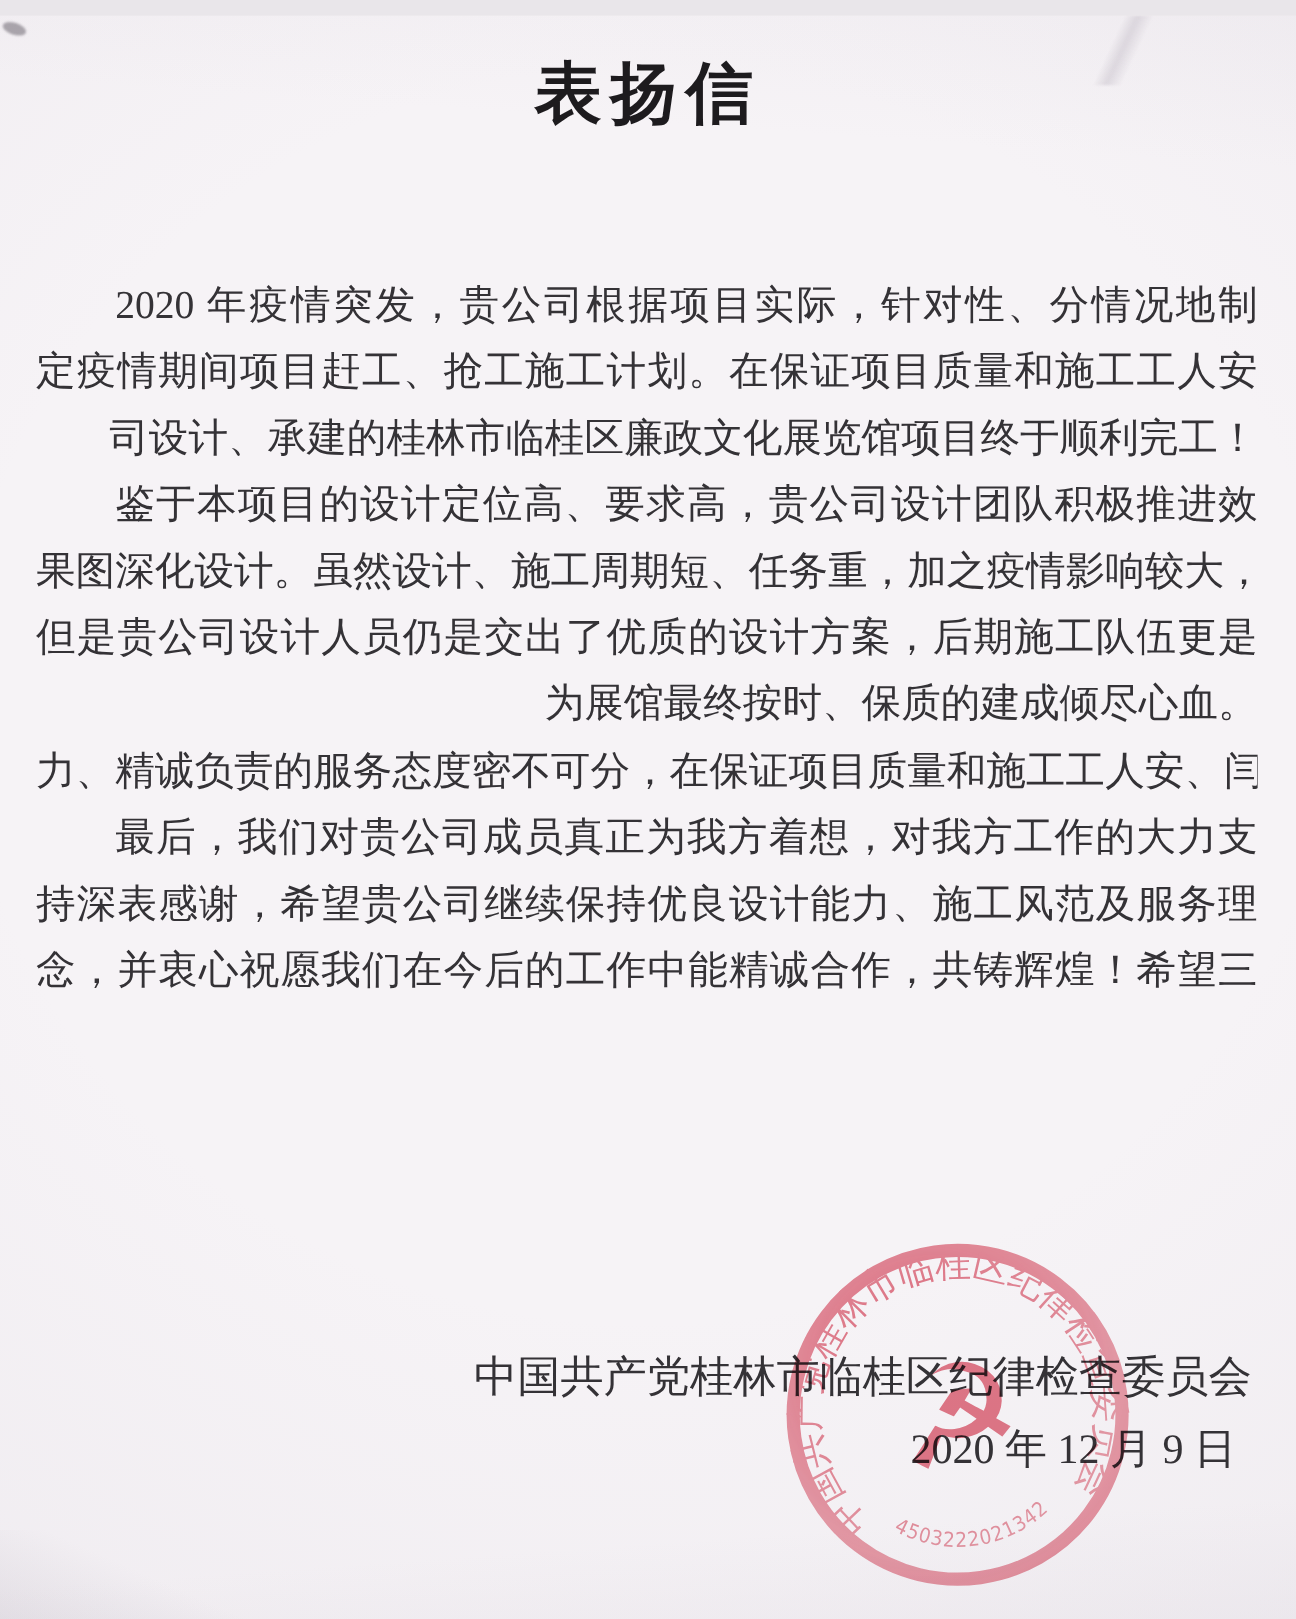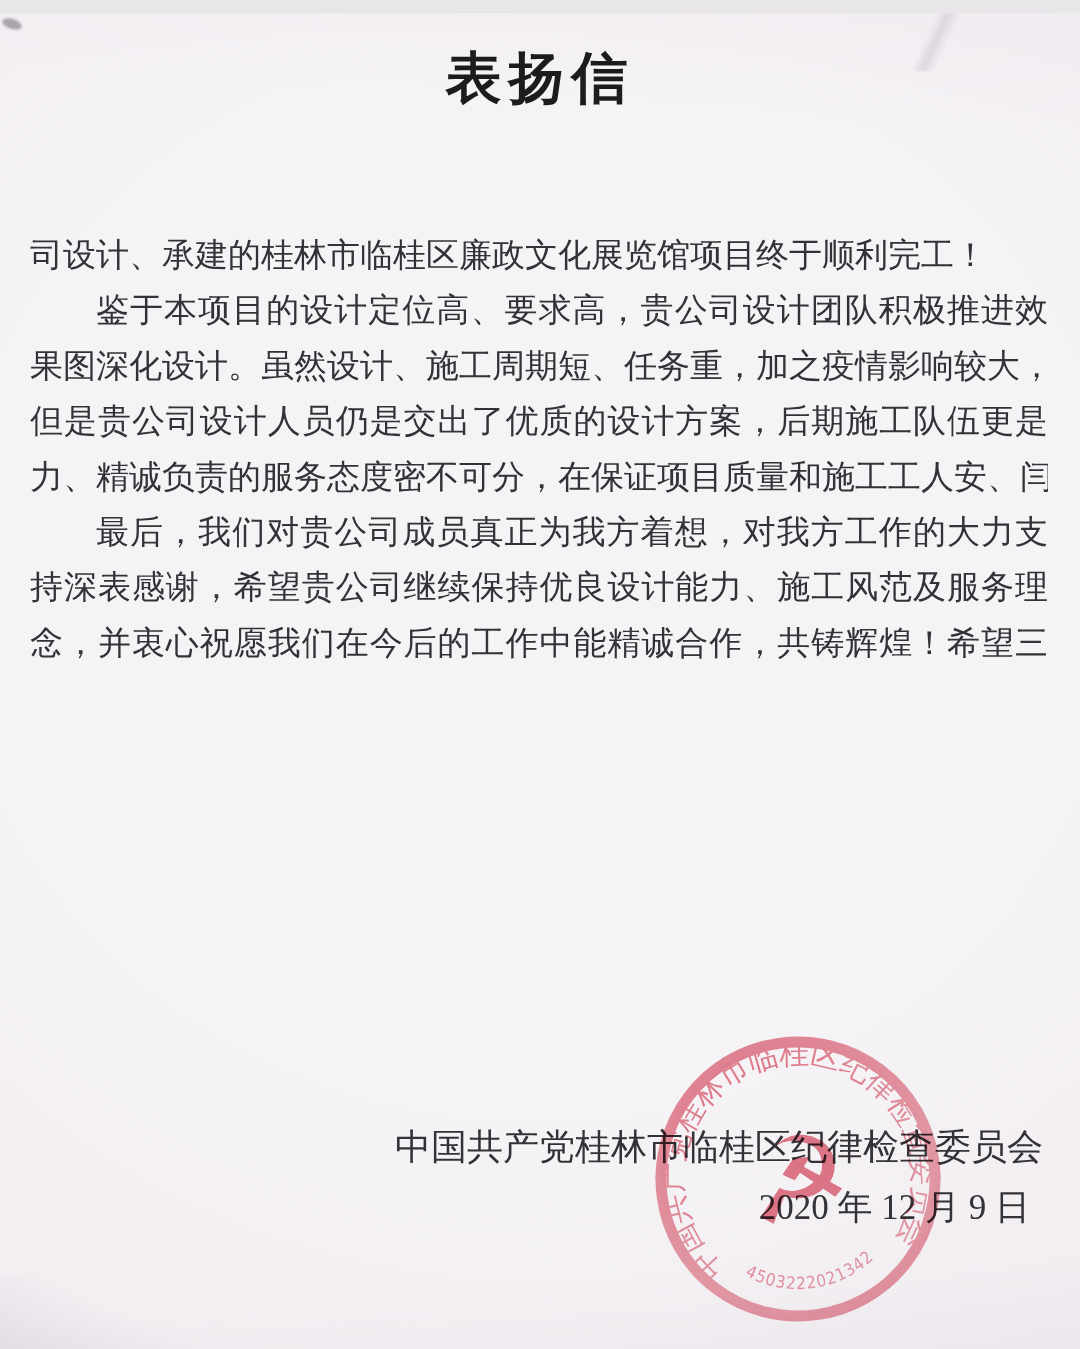--- a/index.html
+++ b/index.html
@@ -35,21 +35,21 @@
     white-space: nowrap;
   }
   .body-lines {
     position: absolute; top: 215px; left: 30px; right: 32px;
     overflow: hidden;
   }
   .body-lines .line {
     height: 55.4px; line-height: 55.4px;
     font-size: 33px;
     white-space: nowrap;
-    text-align: left;
+    text-align: right;
   }
   .body-lines .line.fill {
     text-align: justify;
     text-align-last: justify;
   }
   .body-lines .line.indent { padding-left: 66px; }
   .signature {
     position: absolute; top: 1106px; left: 0; right: 37px;
     font-size: 36px; line-height: 56px;
     text-align: right;
@@ -100,24 +100,27 @@
 <div class="paper">
 
   <div class="mark-tl"></div>
   <div class="crease-tr"></div>
   <div class="crease-bl"></div>
 
   <h1 class="title">表扬信</h1>
 
 
   <div class="body-lines">
+      <div class="line indent fill">2020 年疫情突发，贵公司根据项目实际，针对性、分情况地制</div>
+      <div class="line fill">定疫情期间项目赶工、抢工施工计划。在保证项目质量和施工工人安</div>
       <div class="line">司设计、承建的桂林市临桂区廉政文化展览馆项目终于顺利完工！</div>
       <div class="line indent fill">鉴于本项目的设计定位高、要求高，贵公司设计团队积极推进效</div>
       <div class="line fill">果图深化设计。虽然设计、施工周期短、任务重，加之疫情影响较大，</div>
       <div class="line fill">但是贵公司设计人员仍是交出了优质的设计方案，后期施工队伍更是</div>
+      <div class="line">为展馆最终按时、保质的建成倾尽心血。</div>
       <div class="line fill">力、精诚负责的服务态度密不可分，在保证项目质量和施工工人安、闫</div>
       <div class="line indent fill">最后，我们对贵公司成员真正为我方着想，对我方工作的大力支</div>
       <div class="line fill">持深表感谢，希望贵公司继续保持优良设计能力、施工风范及服务理</div>
       <div class="line fill">念，并衷心祝愿我们在今后的工作中能精诚合作，共铸辉煌！希望三</div>
     </div>
 
   <div class="signature">中国共产党桂林市临桂区纪律检查委员会</div>
 
   <div class="date">2020 年 12 月 9 日</div>
 

